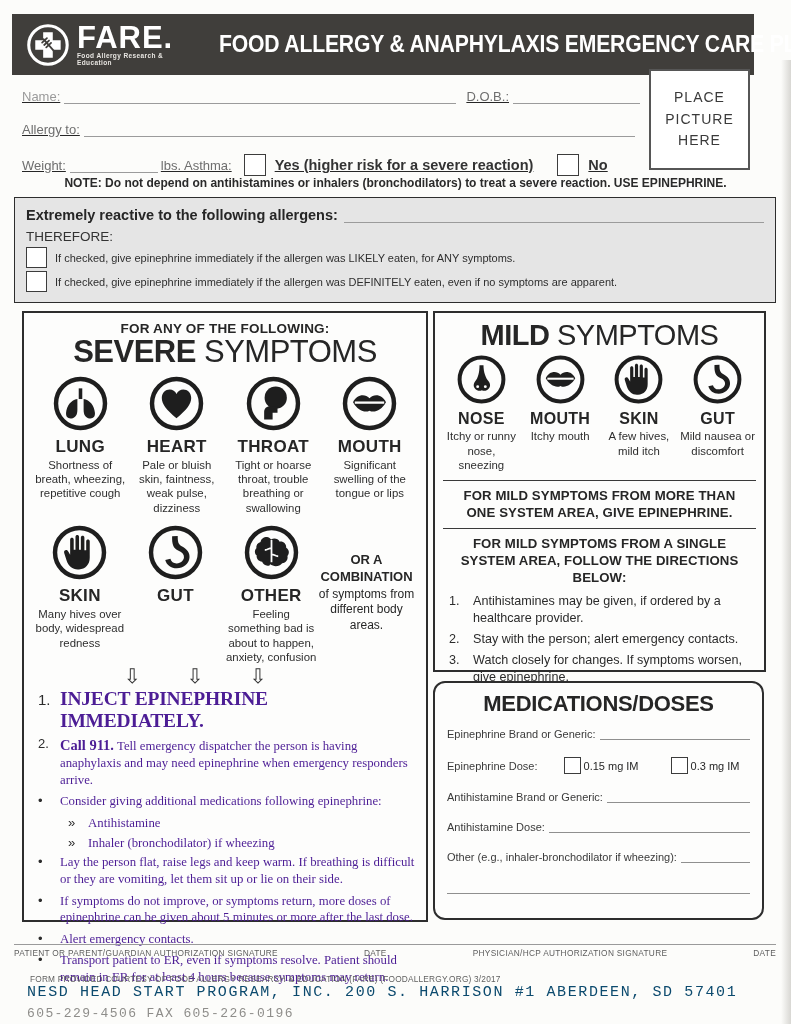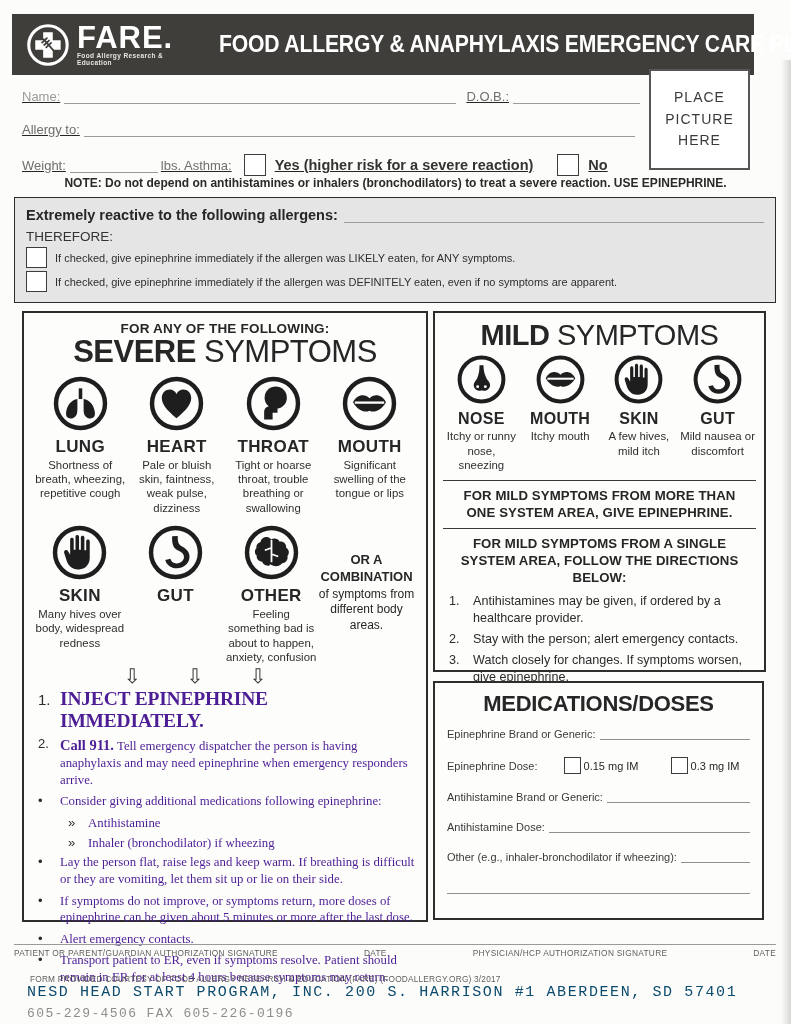--- a/index.html
+++ b/index.html
@@ -44,21 +44,21 @@
   .reactive .lead { font-size:14.5px; font-weight:bold; white-space:nowrap; padding-right:6px; }
   .reactive .therefore { font-size:13.5px; margin-top:6px; color:#333; }
   .chk-row { display:flex; align-items:center; margin-top:3px; }
   .chk-row .checkbox { width:21px; height:21px; margin-right:8px; }
   .chk-row .lbl { font-size:11px; color:#2e2e2e; }
 
   
   .panel { position:absolute; border:2px solid #2d2d2d; background:#fdfdfc; }
   .severe { left:22px; top:311px; width:406px; height:611px; padding:8px 10px 0 10px; }
   .mild   { left:433px; top:311px; width:333px; height:361px; padding:7px 9px 0 9px; }
-  .meds   { left:433px; top:681px; width:331px; height:239px; padding:8px 12px 0 12px; }
+  .meds   { left:433px; top:681px; width:331px; height:239px; padding:8px 12px 0 12px;border-radius:12px; }
 
   .kicker { text-align:center; font-size:13.5px; font-weight:bold; letter-spacing:.2px; }
   .big-title { text-align:center; font-size:31px; letter-spacing:-.5px; margin:0 0 6px 0; line-height:1.05; }
   .big-title .tb { font-weight:bold; }
   .big-title .tr { font-weight:normal; }
 
   .sym-grid { display:grid; grid-template-columns:repeat(4,1fr); column-gap:4px; }
   .sym-grid.three { grid-template-columns:repeat(3,1fr); flex:3; }
   .sym-cell { text-align:center; }
   .sym-icon { width:57px; height:57px; color:#1e1e1e; display:inline-block; }

